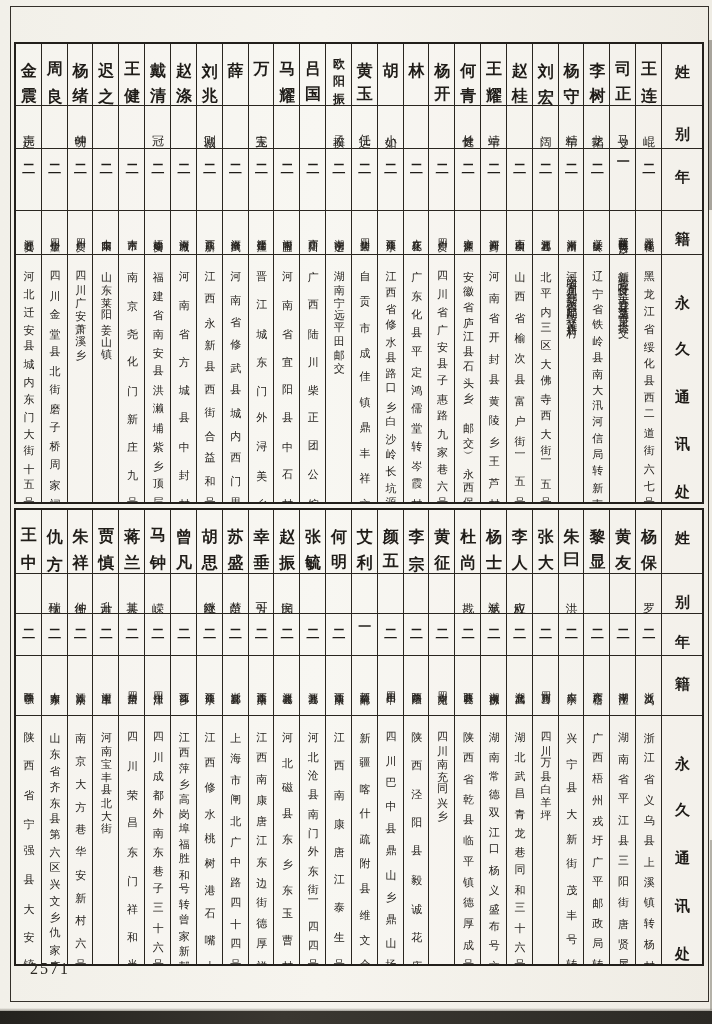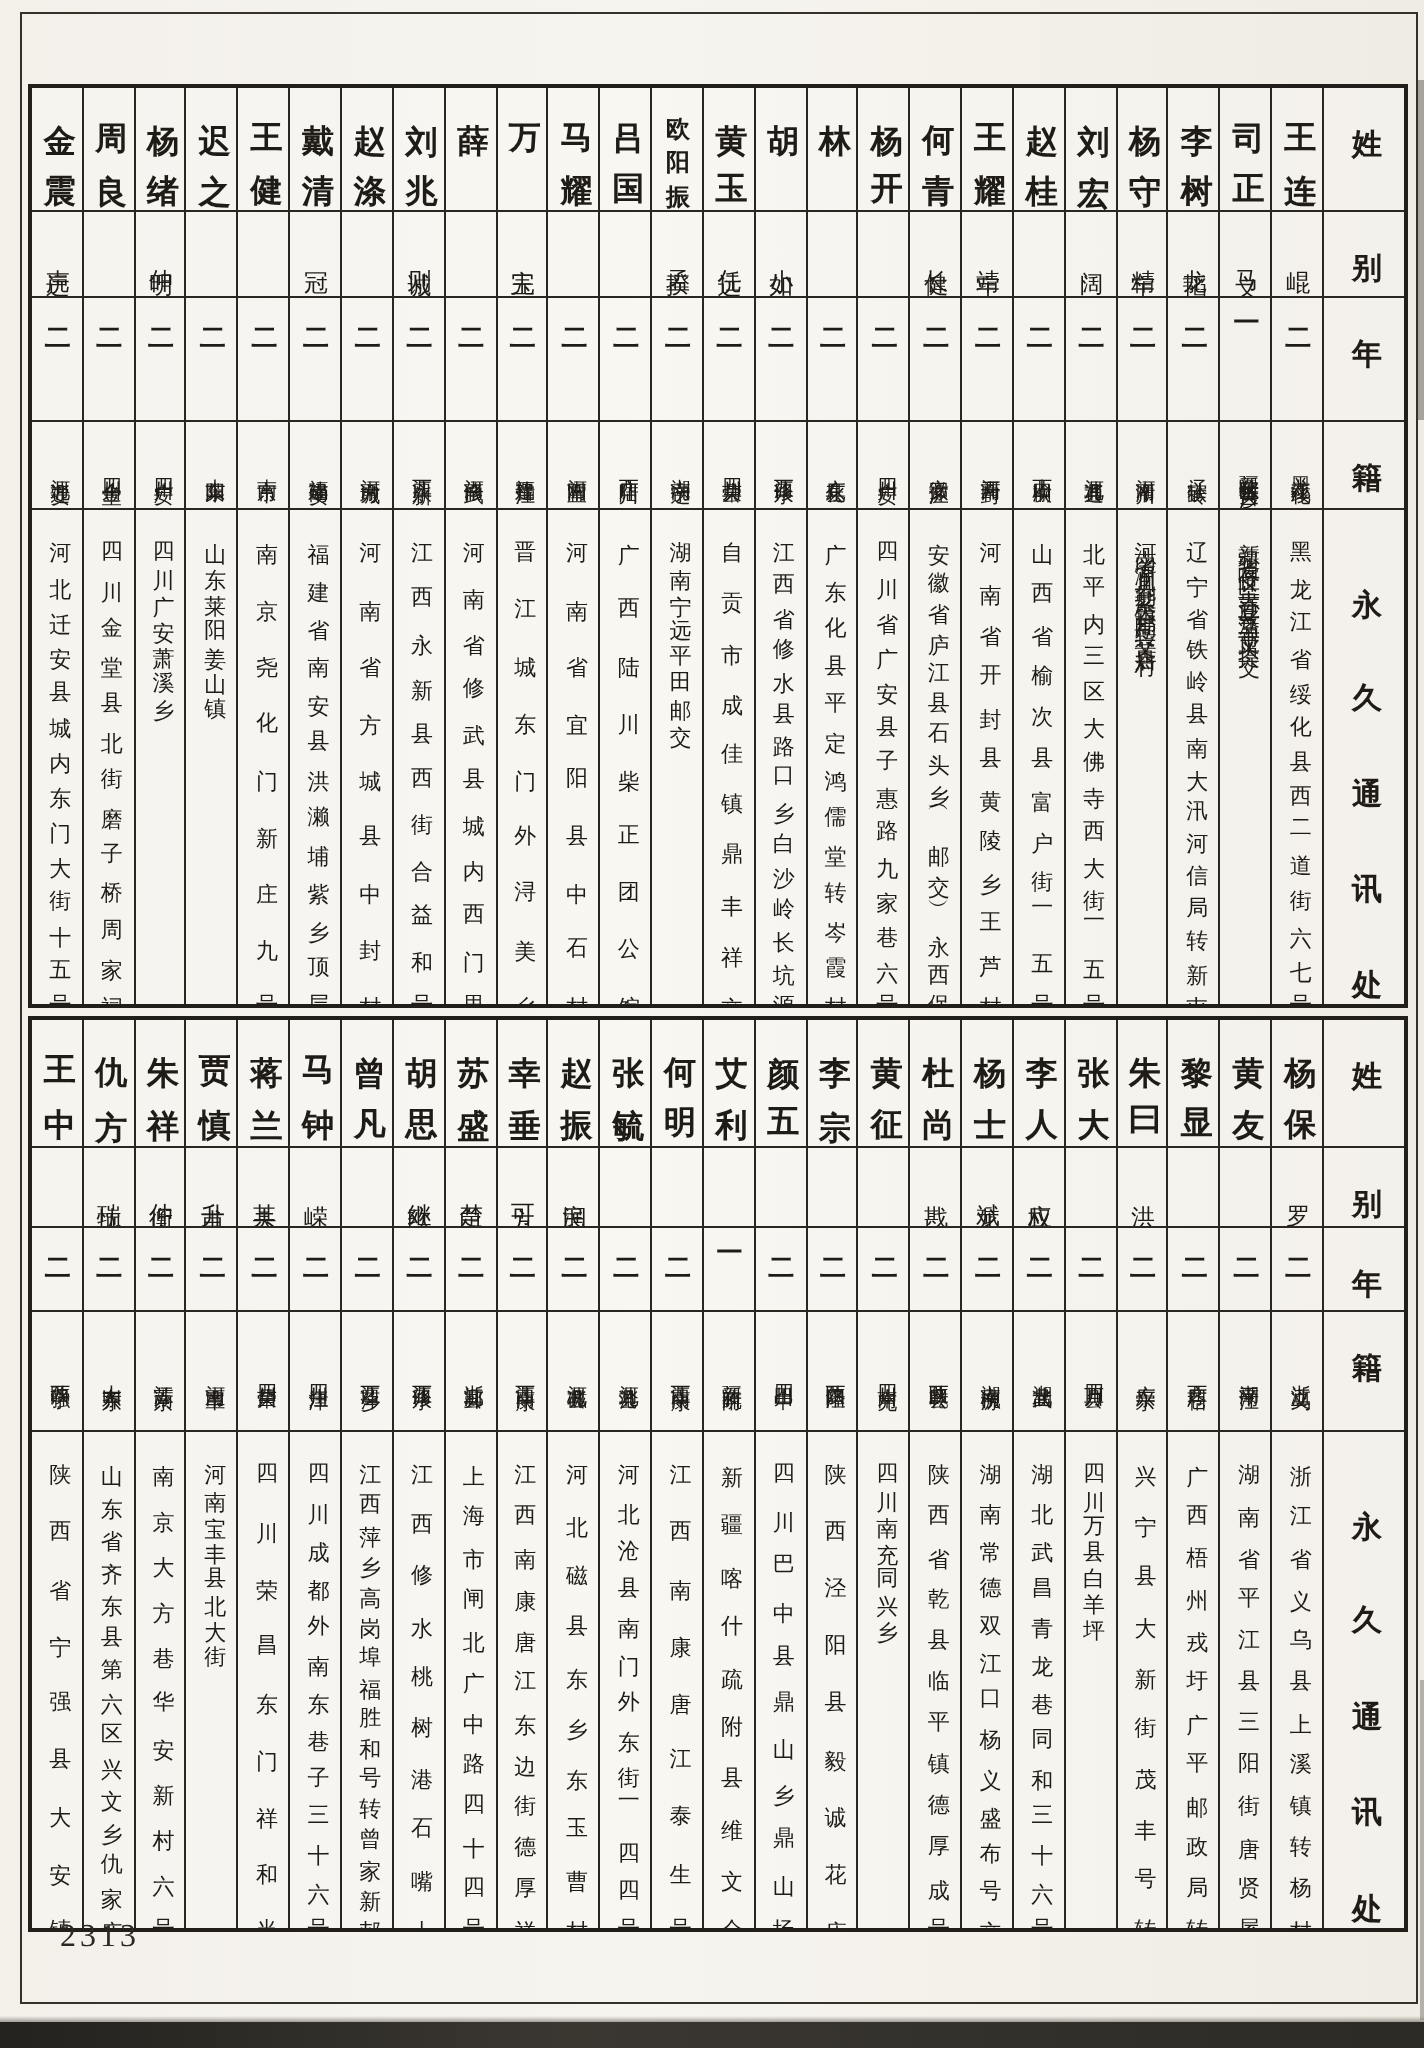--- a/index.html
+++ b/index.html
@@ -990,17 +990,17 @@
         </div>
     <div class="cell c-origin">
           <span class="vtext">陕西宁强</span>
         </div>
     <div class="cell c-addr">
           <span class="vtext fill">陕西省宁强县大安镇</span>
         </div>
   </div>
 </div>
 
-  <div class="page-number">2313</div>
+  <div class="page-number">2571</div>
   <div class="scan-edge-bottom"></div>
   <div class="scan-edge-right"></div>
   <div class="scan-edge-right2"></div>
 </div>
 
 </body></html>

